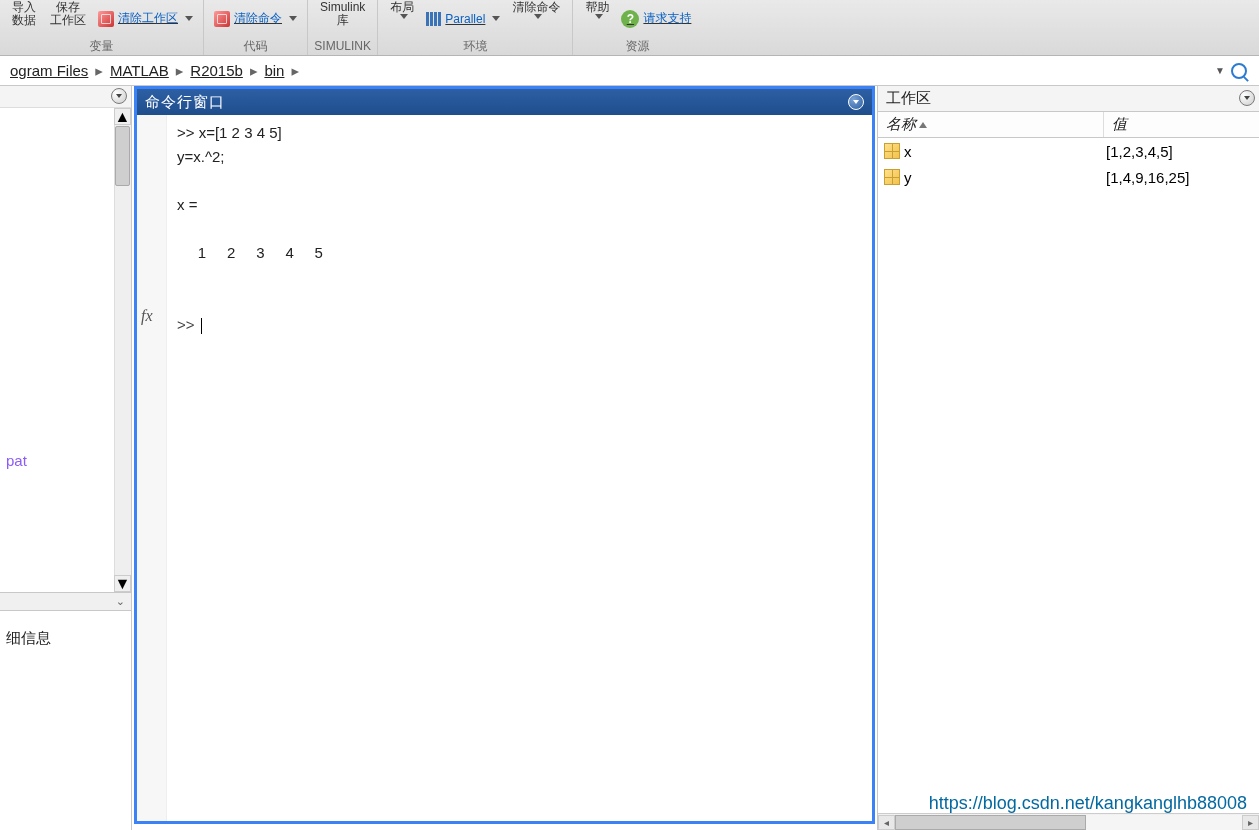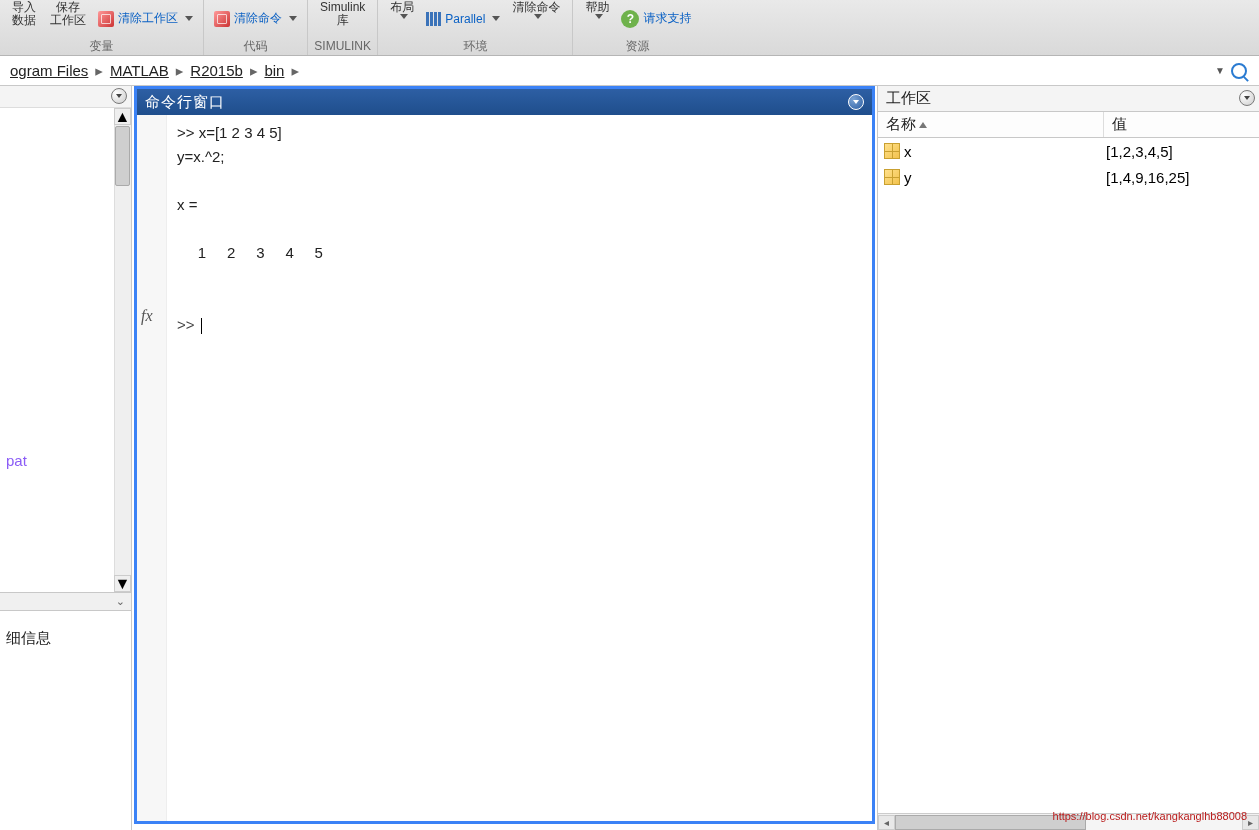--- a/index.html
+++ b/index.html
@@ -3,21 +3,21 @@
 <meta charset="utf-8">
 <style>
 * { margin:0; padding:0; box-sizing:border-box; font-family:"Microsoft YaHei","Segoe UI",Arial,sans-serif; }
 html,body{width:1259px;height:830px;overflow:hidden;background:#fff;}
 .ribbon{height:56px;background:linear-gradient(to bottom,#e9e9e9,#d9d9d9);border-bottom:1px solid #b5b5b5;display:flex;align-items:stretch;font-size:12px;color:#333;position:relative;}
 .ribbon-group{display:flex;flex-direction:column;border-right:1px solid #c8c8c8;padding:0 6px;}
 .ribbon-row{display:flex;align-items:center;flex:1;gap:2px;}
 .ribbon-label{text-align:center;font-size:12px;color:#666;padding:2px 0 0 0;height:18px;line-height:14px;}
 .ribbon-btn{display:flex;flex-direction:column;align-items:center;justify-content:flex-start;padding:0 6px;cursor:pointer;height:36px;}
 .ribbon-btn .txt{font-size:12px;line-height:13px;text-align:center;}
-.ribbon-inline{display:flex;align-items:center;gap:4px;padding:0 4px;cursor:pointer;height:22px;}
+.ribbon-inline{display:flex;align-items:center;gap:4px;padding:0 4px;cursor:pointer;height:22px;text-decoration:underline;}
 .blue-link{color:#0b61c4;}
 .dd{display:inline-block;width:0;height:0;border-left:4px solid transparent;border-right:4px solid transparent;border-top:5px solid #555;margin-left:3px;}
 .icon-clear{width:16px;height:16px;background:linear-gradient(135deg,#f99,#c33);border-radius:2px;display:inline-block;position:relative;}
 .icon-clear::after{content:"";position:absolute;inset:3px;border:1px solid rgba(255,255,255,.7);border-radius:1px;}
 .icon-parallel{display:inline-flex;gap:1px;align-items:flex-end;height:14px;}
 .icon-parallel span{width:3px;background:#3b73b9;height:14px;display:block;}
 .icon-help{width:18px;height:18px;border-radius:50%;background:#6fb24c;color:#fff;display:flex;align-items:center;justify-content:center;font-weight:bold;font-size:12px;}
 
 .breadcrumb{height:30px;border-bottom:1px solid #c8c8c8;display:flex;align-items:center;padding:0 6px;font-size:15px;color:#222;background:#fff;}
 .breadcrumb .crumb{padding:0 4px;cursor:pointer;text-decoration:underline;}
@@ -48,38 +48,38 @@
 .gutter{width:30px;background:#f7f7f7;border-right:1px solid #eee;position:relative;}
 .fx{position:absolute;left:4px;font-style:italic;font-family:"Times New Roman",serif;font-size:16px;color:#555;}
 .cmd-text{flex:1;padding:6px 10px;white-space:pre;line-height:24px;}
 .prompt{color:#444;}
 .cursor{display:inline-block;width:1px;height:16px;background:#000;vertical-align:middle;margin-left:2px;}
 
 .right-col{width:382px;display:flex;flex-direction:column;border-left:1px solid #c8c8c8;}
 .right-title{height:26px;background:#f4f4f4;border-bottom:1px solid #c8c8c8;display:flex;align-items:center;padding:0 8px;font-size:15px;color:#222;position:relative;}
 .right-title .circ-btn{position:absolute;right:4px;top:4px;}
 .ws-head{display:flex;height:26px;border-bottom:1px solid #c8c8c8;background:#fdfdfd;font-size:15px;color:#222;}
-.ws-head .col{padding:3px 8px;border-right:1px solid #ddd;display:flex;align-items:center;gap:3px;}
+.ws-head .col{padding:3px 8px;border-right:1px solid #ddd;display:flex;align-items:center;gap:3px;font-style:italic;}
 .ws-head .col.name{width:226px;}
 .ws-head .col.val{flex:1;border-right:none;}
 .sort-ar{width:0;height:0;border-left:4px solid transparent;border-right:4px solid transparent;border-bottom:6px solid #777;}
 .ws-body{flex:1;overflow:auto;background:#fff;position:relative;}
 .ws-row{display:flex;height:26px;align-items:center;font-size:15px;}
 .ws-row .c1{width:226px;padding-left:6px;display:flex;align-items:center;gap:4px;}
 .ws-row .c2{flex:1;padding-left:2px;}
 .var-ic{width:16px;height:16px;background:linear-gradient(135deg,#ffe08a,#f2c24d);border:1px solid #c9a030;display:inline-block;position:relative;}
 .var-ic::before,.var-ic::after{content:"";position:absolute;background:#bX;}
 .var-ic::before{left:0;right:0;top:50%;height:1px;background:#c9a030;}
 .var-ic::after{top:0;bottom:0;left:50%;width:1px;background:#c9a030;}
 .hscroll{height:17px;background:#f1f1f1;border-top:1px solid #ccc;display:flex;align-items:center;}
 .hscroll .ar{width:17px;height:15px;background:#e8e8e8;border:1px solid #ccc;display:flex;align-items:center;justify-content:center;font-size:10px;color:#666;}
 .hscroll .track{flex:1;height:15px;background:#f5f5f5;position:relative;}
 .hscroll .th{position:absolute;left:0;top:0;bottom:0;width:55%;background:#cfcfcf;border:1px solid #aaa;}
 
-.watermark{position:fixed;bottom:8px;right:12px;color:#b91c1c;font-size:11px;pointer-events:none;}
+.watermark{position:fixed;bottom:16px;right:12px;color:#0369a1;font-size:18px;pointer-events:none;}
 </style>
 </head>
 <body>
 
 <div class="ribbon">
   <div class="ribbon-group">
     <div class="ribbon-row">
       <div class="ribbon-btn">
         <span class="txt">导入</span>
         <span class="txt">数据</span>

